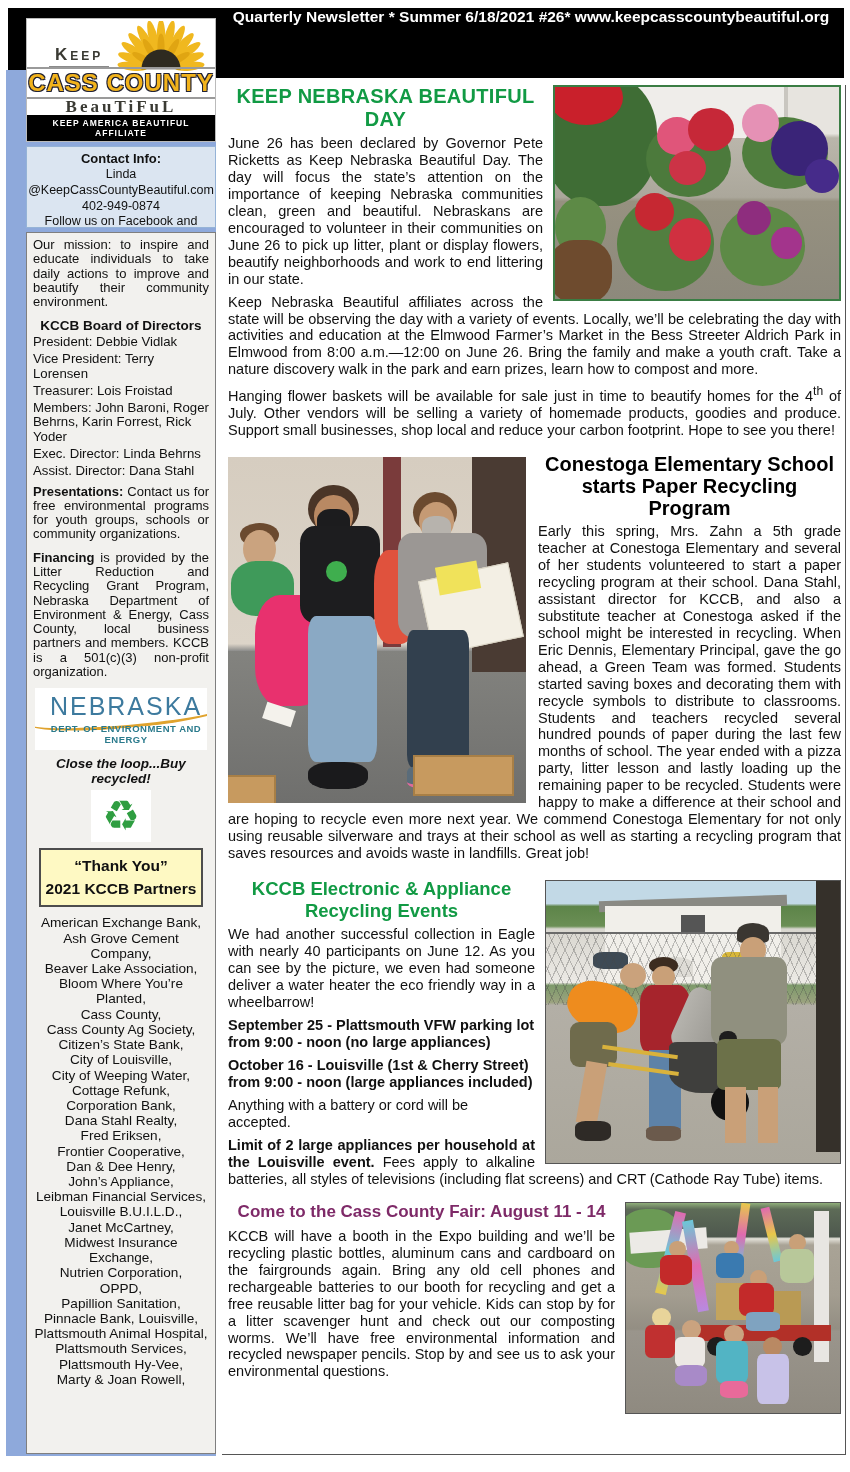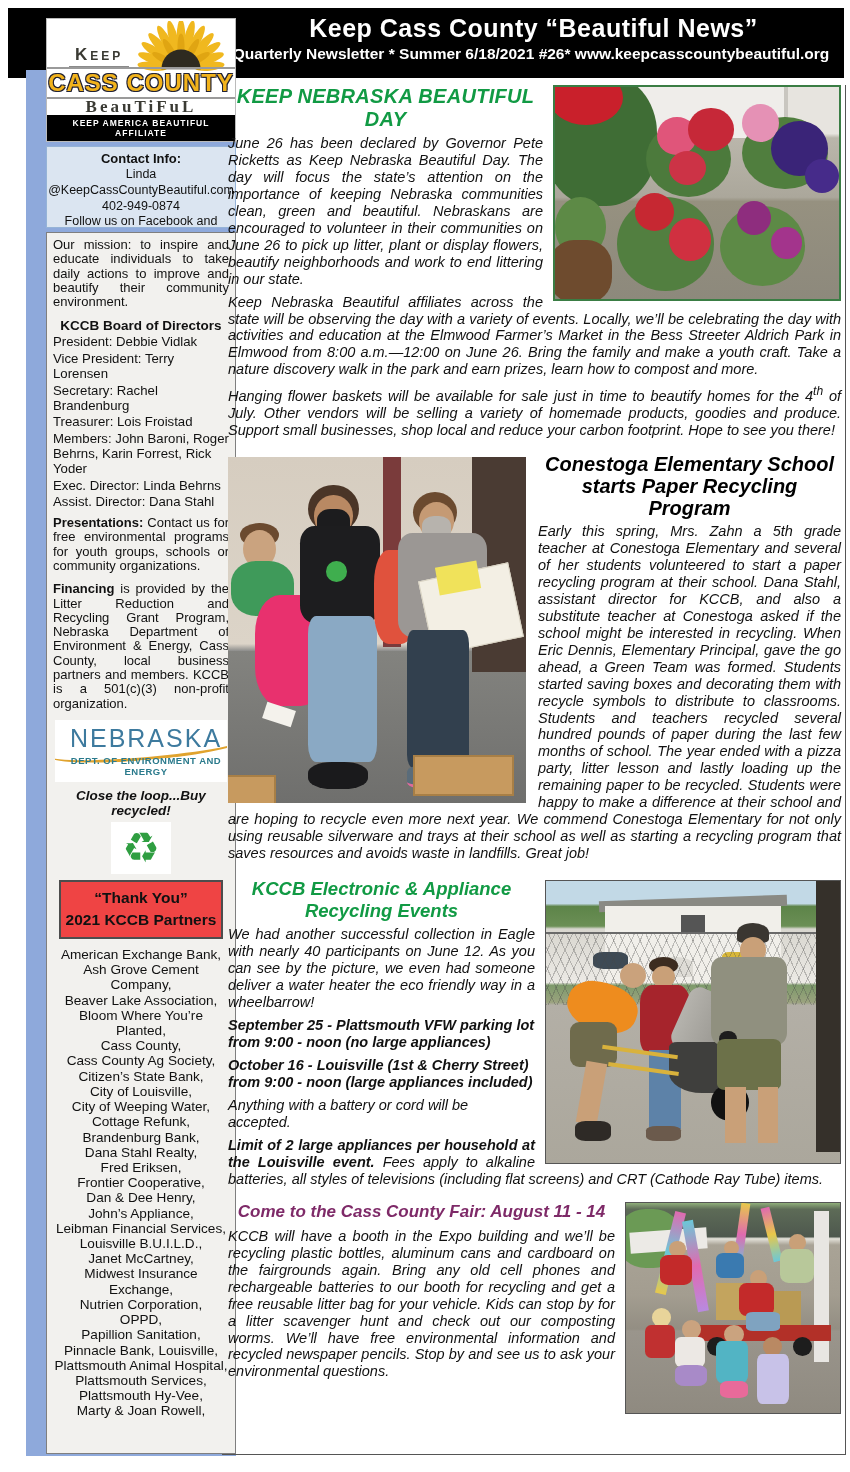--- a/index.html
+++ b/index.html
@@ -11,21 +11,21 @@
   html,body{background:#fff;}
   body{font-family:"Liberation Sans",sans-serif;color:#111;}
   .page{position:relative;width:850px;height:1472px;background:#fff;overflow:hidden;}
 
   
   .masthead{position:absolute;left:8px;top:8px;width:836px;height:70px;background:#000;color:#fff;text-align:center;}
   .mast-title{margin:6px 0 2px 215px;font-size:25px;font-weight:bold;letter-spacing:.5px;}
   .mast-sub{margin-left:210px;font-size:15.5px;font-weight:bold;}
 
   
-  .sidebar{position:absolute;left:26px;top:70px;width:210px;height:1386px;background:var(--sidebar_blue);}
+  .sidebar{position:absolute;left:6px;top:70px;width:210px;height:1386px;background:var(--sidebar_blue);}
   .logo-box{position:absolute;left:20px;top:-52px;width:190px;height:124px;background:#fff;border:1px solid #bbb;}
   .sunflower{position:absolute;right:8px;top:2px;}
   .logo-keep{position:absolute;left:22px;top:26px;font-size:17px;font-weight:bold;letter-spacing:3px;color:#3a3a33;font-variant:small-caps;border-bottom:1px solid #8a8a8a;padding:0 6px 1px 6px;}
   .logo-cass{position:absolute;left:0;top:48px;width:100%;text-align:center;font-size:24px;font-weight:bold;letter-spacing:1px;color:var(--cass_yellow);
     text-shadow:-1px -1px 0 #223,1px -1px 0 #223,-1px 1px 0 #223,1px 1px 0 #223;
     border-top:2px solid #9a9a9a;border-bottom:2px solid #9a9a9a;}
   .logo-beautiful{position:absolute;left:0;top:78px;width:100%;text-align:center;font-size:17px;font-weight:bold;letter-spacing:3px;color:#3a3a33;font-family:"Liberation Serif",serif;}
   .logo-affiliate{position:absolute;left:0;bottom:0;width:100%;background:#000;color:#fff;font-size:8.5px;font-weight:bold;letter-spacing:1px;text-align:center;padding:3px 0;}
   .contact-box{position:absolute;left:20px;top:76px;width:190px;height:82px;background:var(--contact_bg);border:1px solid var(--contact_border);
     font-size:12.5px;text-align:center;line-height:1.25;padding-top:4px;}
@@ -35,34 +35,34 @@
   .board-head{font-size:13.5px;font-weight:bold;text-align:center;margin-bottom:2px;}
   .board-list div{font-size:13.2px;line-height:1.12;margin-bottom:2px;}
   .bold-lead{font-weight:bold;}
   .neb-box{position:relative;background:#fff;margin:4px 2px 6px 2px;padding:4px 2px 5px 12px;text-align:center;overflow:hidden;}
   .neb-word{position:relative;font-size:25px;letter-spacing:2px;color:var(--neb_blue);font-weight:normal;z-index:2;}
   .neb-swoosh{position:absolute;left:-8px;top:14px;width:200px;height:26px;border-bottom:3px solid var(--swoosh_gold);border-radius:50%;transform:rotate(-5deg);z-index:1;}
   .neb-dept{position:relative;font-size:9.5px;font-weight:bold;letter-spacing:.5px;color:var(--neb_teal);z-index:2;margin-top:2px;}
   .close-loop{font-size:13.5px;font-weight:bold;text-align:center;margin:2px 0 4px 0;font-style:italic;}
   .recycle-wrap{width:60px;height:52px;margin:0 auto 6px auto;background:#fff;text-align:center;}
   .recycle-glyph{font-size:42px;line-height:52px;color:var(--recycle_green);font-family:"DejaVu Sans",sans-serif;}
-  .thanks-box{border:2px solid #4d4d4d;background:#ef4444;text-align:center;font-size:15.5px;font-weight:bold;line-height:1.45;padding:5px 0;margin:0 6px 8px 6px;}
+  .thanks-box{border:2px solid #4d4d4d;background:#fef9c3;text-align:center;font-size:15.5px;font-weight:bold;line-height:1.45;padding:5px 0;margin:0 6px 8px 6px;}
   .partners div{font-size:13.6px;line-height:1.12;text-align:center;}
 
   
   .content{position:absolute;left:222px;top:85px;width:624px;height:1370px;border-right:1px solid #555;border-bottom:1px solid #555;padding:0 4px 0 6px;overflow:hidden;}
   .content p{font-size:14.5px;line-height:1.17;text-align:justify;margin-bottom:6px;}
   h2{margin:0 0 4px 0;}
   .h-green{color:var(--green_heading);font-size:20px;font-weight:bold;text-align:center;letter-spacing:.3px;}
   .h-black{color:#000;font-size:20px;font-weight:bold;text-align:center;line-height:1.1;}
   .h-green2{color:var(--green_heading);font-size:18.5px;font-weight:bold;text-align:center;line-height:1.2;margin-top:2px;}
   .h-purple{color:var(--purple_heading);font-size:17px;font-weight:bold;text-align:center;margin:2px 0 6px 0;}
   .centered-line{text-align:center !important;}
   .date-line{font-weight:bold;text-align:left !important;}
-  section{overflow:visible;font-style:italic;}
+  section{overflow:visible;}
   .clearfix::after{content:"";display:table;clear:both;}
 
   
   .photo{position:relative;overflow:hidden;}
   .photo *{position:absolute;}
   .ph1{float:right;width:288px;height:216px;margin:0 0 4px 10px;border:2px solid #3a7d44;
     background:linear-gradient(180deg,#e7e4df 0%,#e7e4df 22%,#bab6ab 24%,#aba79b 52%,#969180 54%,#8d897c 100%);}
   .ph1 .door{left:20%;top:0;width:62%;height:24%;background:#efedea;border-left:4px solid #c9c6c0;border-right:4px solid #c9c6c0;}
   .ph1 .g-leaf{left:-4%;top:-6%;width:40%;height:62%;background:#3f6d35;border-radius:45%;}
   .ph1 .g-red{left:-2%;top:-8%;width:26%;height:26%;background:#c9202b;border-radius:50%;}
@@ -178,21 +178,20 @@
   .ph4 .k3sh{left:44%;top:85%;width:13%;height:8%;background:#e86a9a;border-radius:30%;}
   .ph4 .k4h{left:64%;top:64%;width:9%;height:9%;background:#b98963;border-radius:50%;}
   .ph4 .k4t{left:61%;top:72%;width:15%;height:24%;background:#c8c2e8;border-radius:16%;}
 </style>
 </head>
 <body>
 
 <div class="page">
 
   <header class="masthead">
-    <div class="mast-title">Keep Cass County “Beautiful News”</div>
     <div class="mast-sub">Quarterly Newsletter * Summer 6/18/2021 #26* www.keepcasscountybeautiful.org</div>
   </header>
 
   <aside class="sidebar">
 
     <div class="logo-box">
       <svg class="sunflower" width="92" height="50" viewBox="0 0 100 56">
         <g transform="translate(50,54)">
           <g fill="#f0b81f">
             <ellipse rx="5" ry="17" cy="-32" transform="rotate(-84)"></ellipse>
@@ -234,21 +233,20 @@
           <div>Follow us on Facebook and Twitter</div>
         </div>
     </div>
 
     <div class="side-box">
       <p>Our mission: to inspire and educate individuals to take daily actions to improve and beautify their community environment.</p>
       <div class="board-head">KCCB Board of Directors</div>
       <div class="board-list">
           <div>President: Debbie Vidlak</div>
           <div>Vice President: Terry Lorensen</div>
-          <div>Secretary: Rachel Brandenburg</div>
           <div>Treasurer: Lois Froistad</div>
           <div>Members: John Baroni,  Roger Behrns, Karin Forrest, Rick Yoder</div>
           <div>Exec. Director: Linda Behrns</div>
           <div>Assist. Director: Dana Stahl</div>
         </div>
       <p style="margin-top:6px;">
         <span class="bold-lead">Presentations:</span><span> Contact us for free environmental programs for youth groups, schools or community organizations.</span>
       </p>
       <p>
         <span class="bold-lead">Financing</span><span> is provided by the Litter Reduction and Recycling Grant Program, Nebraska Department of Environment &amp; Energy, Cass County, local business partners  and members. KCCB is a 501(c)(3)  non-profit organization.</span>
@@ -270,21 +268,21 @@
           <div>American Exchange Bank,</div>
           <div>Ash Grove Cement Company,</div>
           <div>Beaver Lake Association,</div>
           <div>Bloom Where You’re Planted,</div>
           <div>Cass County,</div>
           <div>Cass County Ag Society,</div>
           <div>Citizen’s State Bank,</div>
           <div>City of Louisville,</div>
           <div>City of Weeping Water,</div>
           <div>Cottage Refunk,</div>
-          <div>Brandenburg Bank,</div>
+          <div>Corporation Bank,</div>
           <div>Dana Stahl Realty,</div>
           <div>Fred Eriksen,</div>
           <div>Frontier Cooperative,</div>
           <div>Dan &amp; Dee Henry,</div>
           <div>John’s Appliance,</div>
           <div>Leibman Financial Services,</div>
           <div>Louisville B.U.I.L.D.,</div>
           <div>Janet McCartney,</div>
           <div>Midwest Insurance Exchange,</div>
           <div>Nutrien Corporation,</div>

